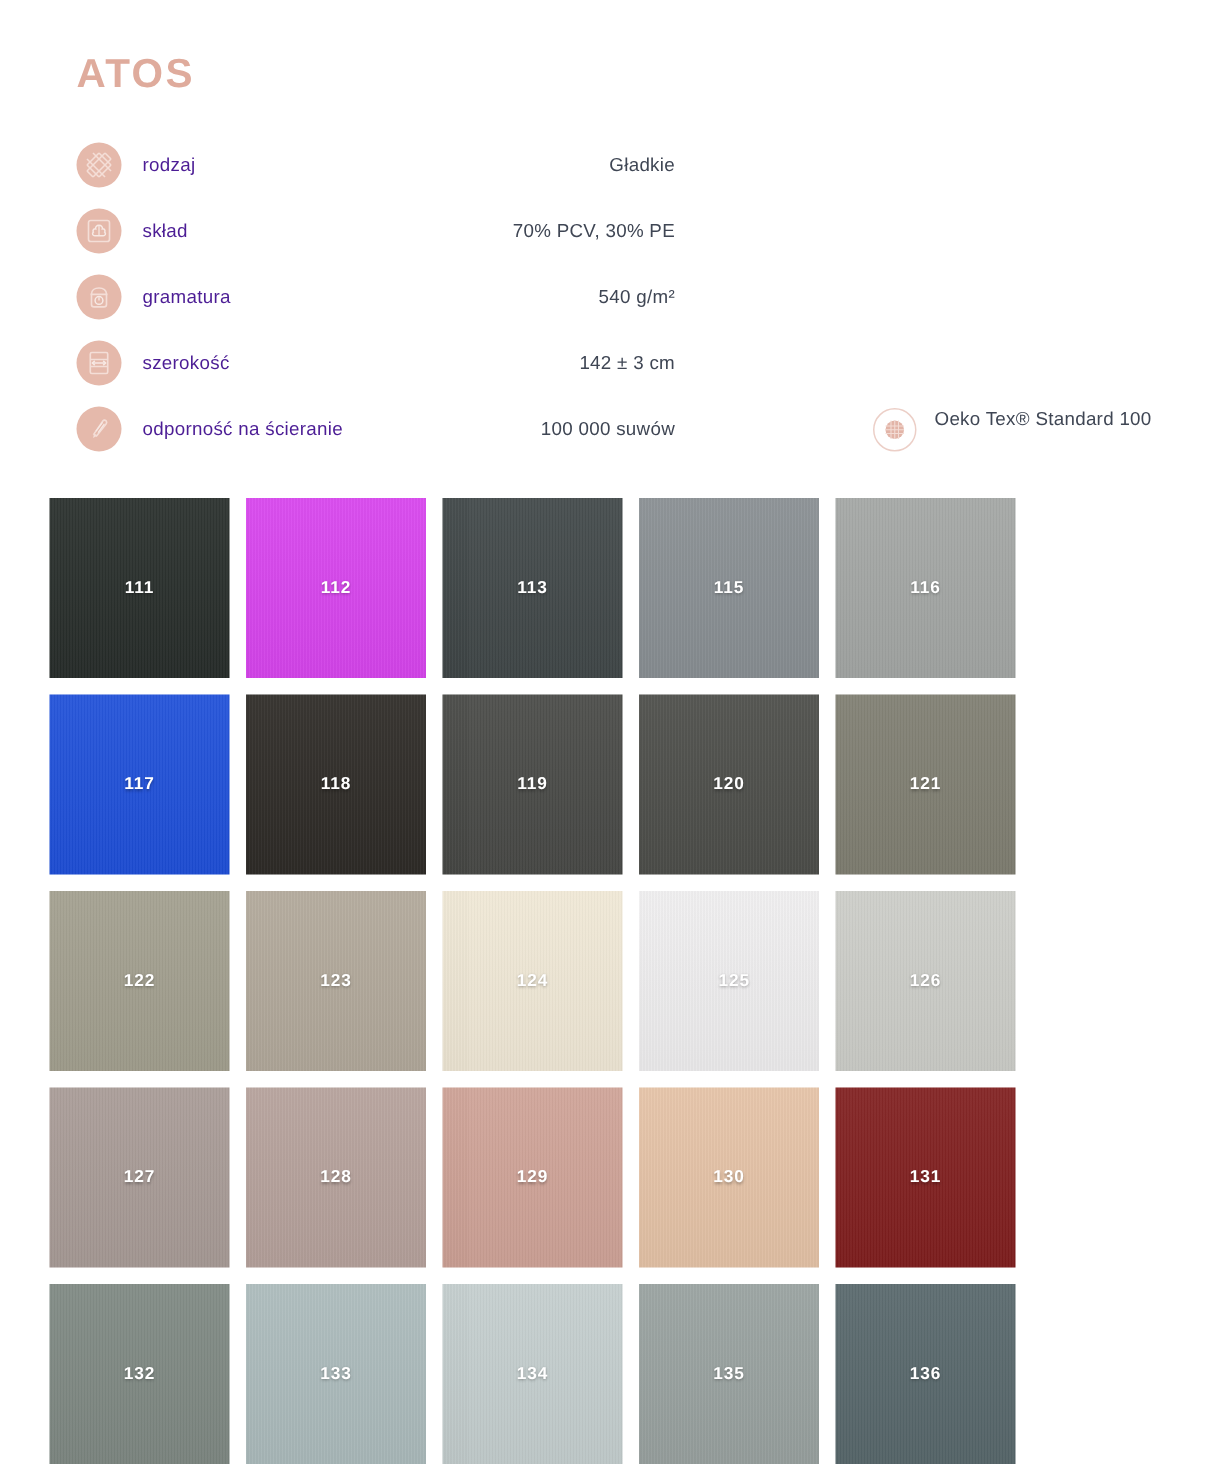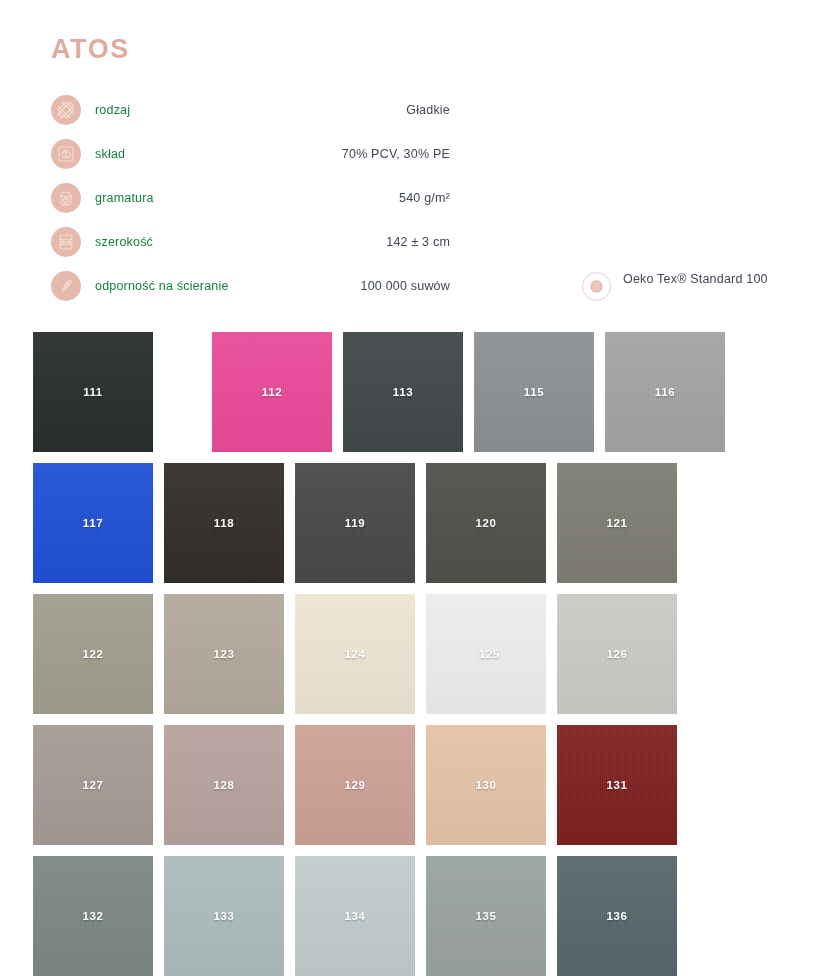--- a/index.html
+++ b/index.html
@@ -50,21 +50,21 @@
     position: relative;
     overflow: hidden;
     display: flex;
     align-items: center;
     justify-content: center;
   }
   .spec-icon svg { display: block; }
   .spec-label {
     margin-left: 14px;
     font-size: 12.5px;
-    color: #15803d;
+    color: #4c1d95;
     letter-spacing: 0.2px;
     white-space: nowrap;
   }
   .spec-value {
     position: absolute;
     left: 0;
     width: 399px;
     text-align: right;
     font-size: 12.5px;
     color: #3f4654;
@@ -232,21 +232,21 @@
       </g>
     </svg>
   </span>
   <span class="cert-label">Oeko Tex® Standard 100</span>
 </div>
 
 <div id="swatch-grid">
     <div class="swatch" style="background: rgb(38, 44, 41);">
       <span class="swatch-label">111</span>
     </div>
-    <div class="swatch" style="background: #ec4899; margin-left: 48px;">
+    <div class="swatch" style="background: #d946ef;">
       <span class="swatch-label">112</span>
     </div>
     <div class="swatch" style="background: rgb(63, 70, 71);">
       <span class="swatch-label">113</span>
     </div>
     <div class="swatch" style="background: rgb(138, 144, 148);">
       <span class="swatch-label">115</span>
     </div>
     <div class="swatch" style="background: rgb(162, 165, 163);">
       <span class="swatch-label">116</span>

